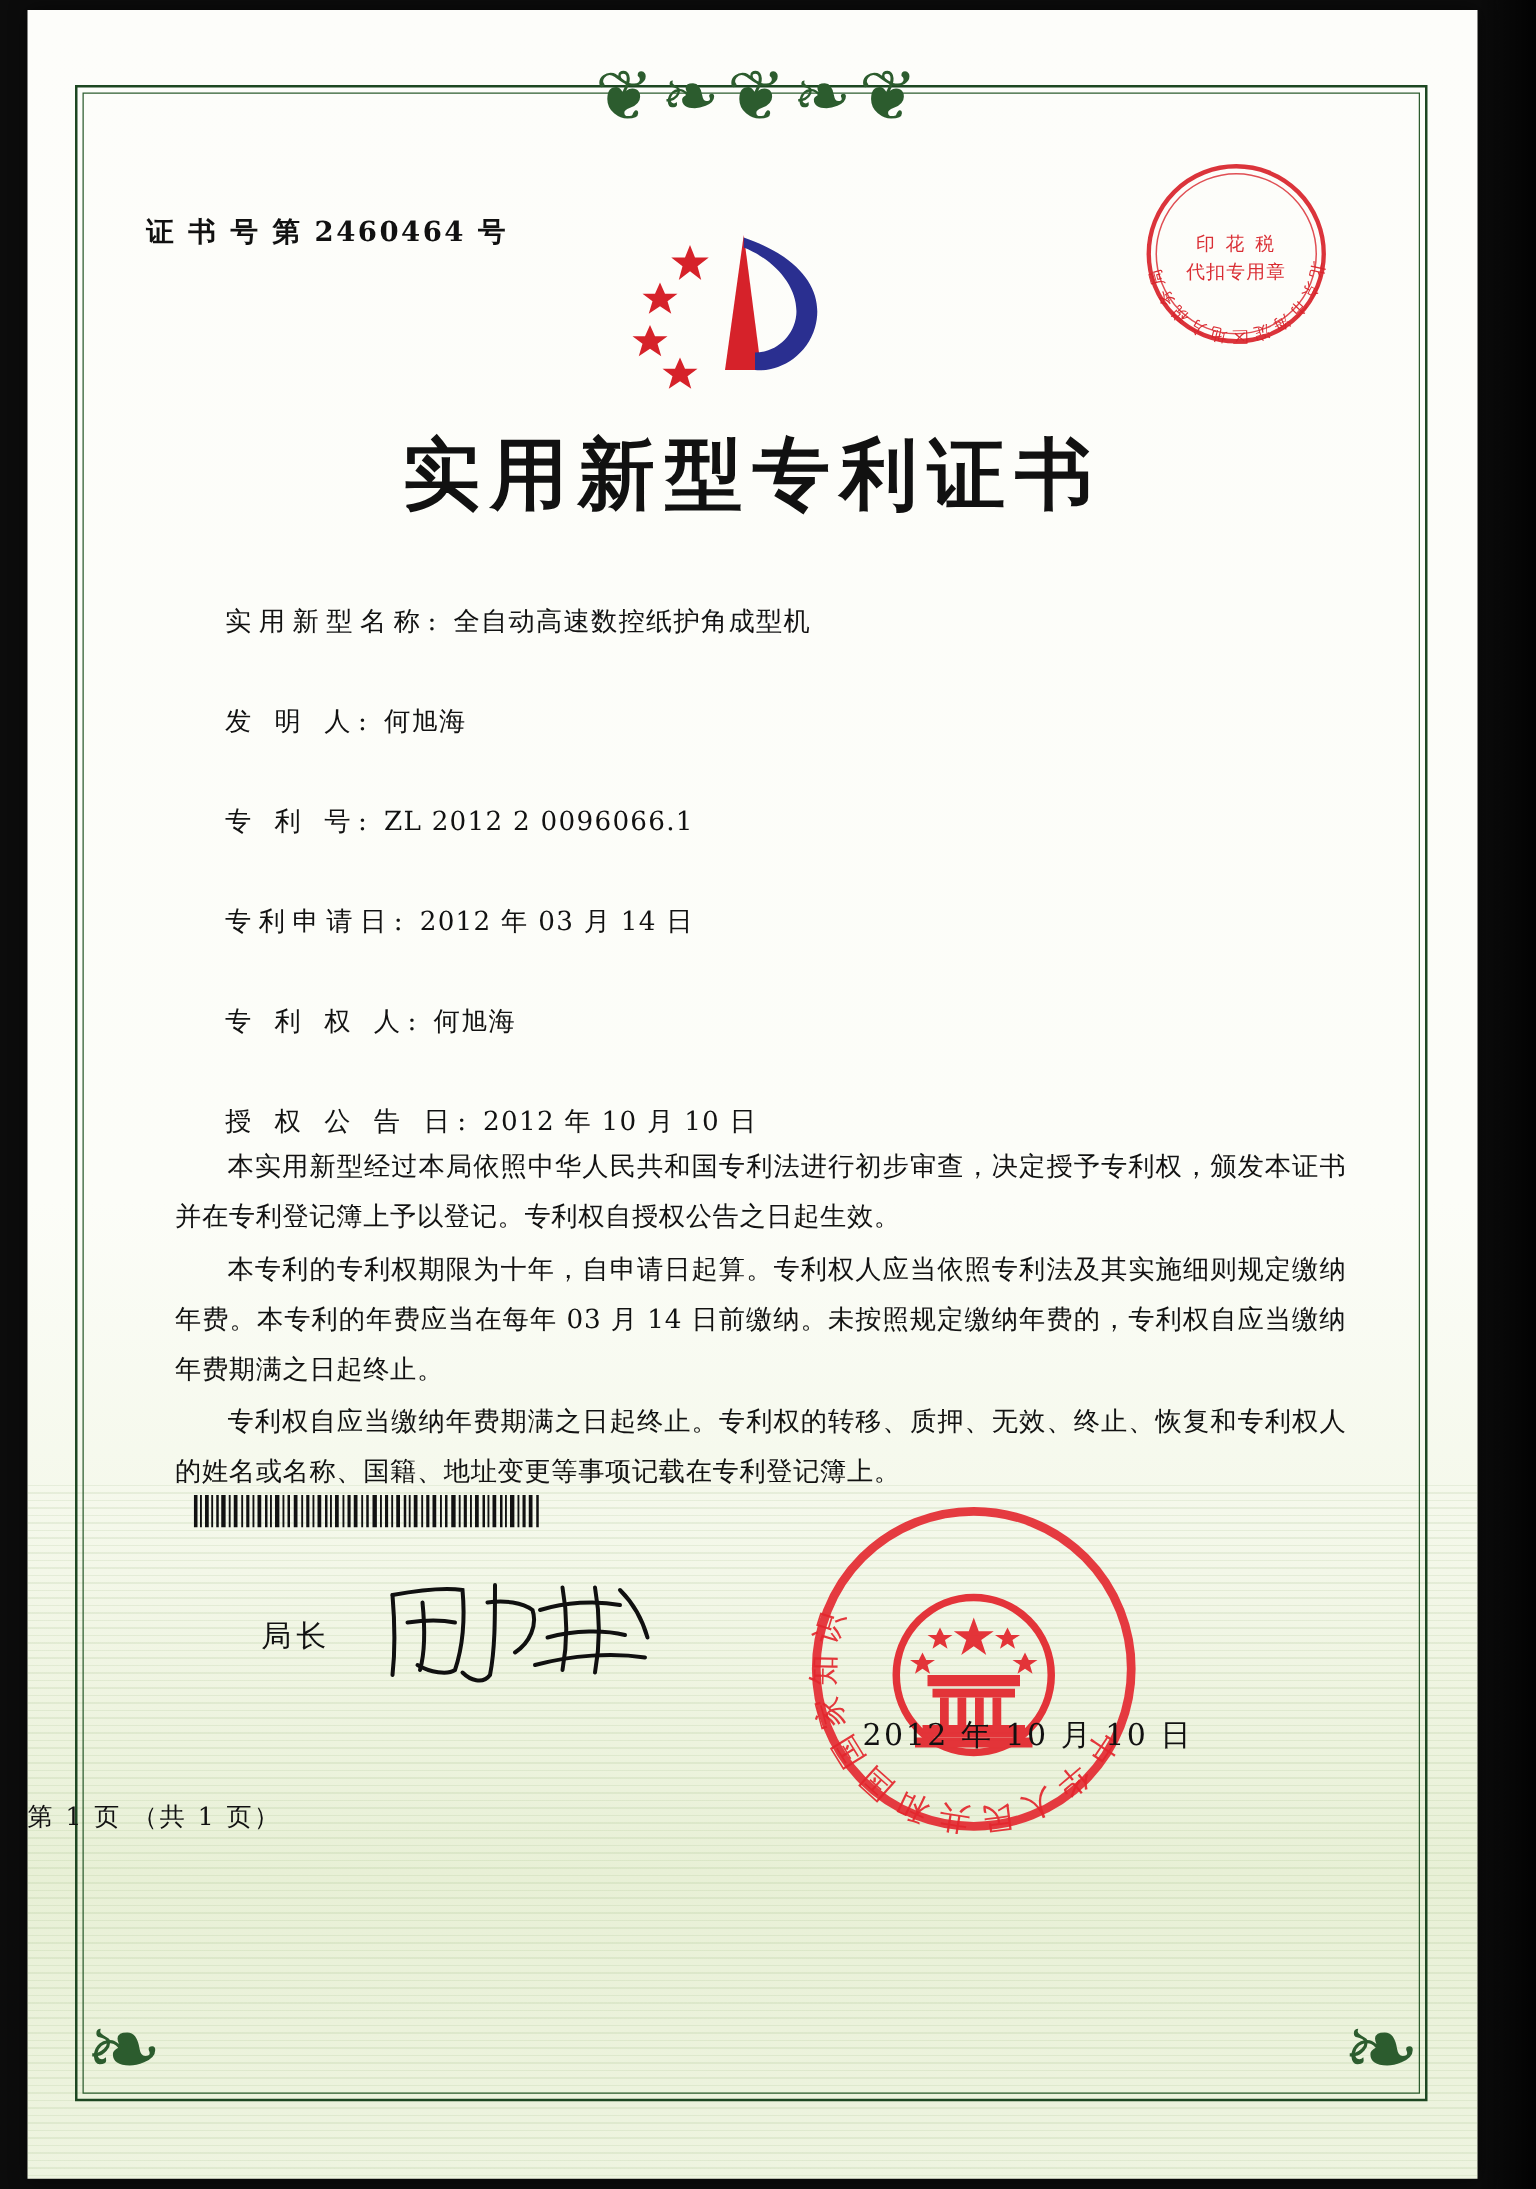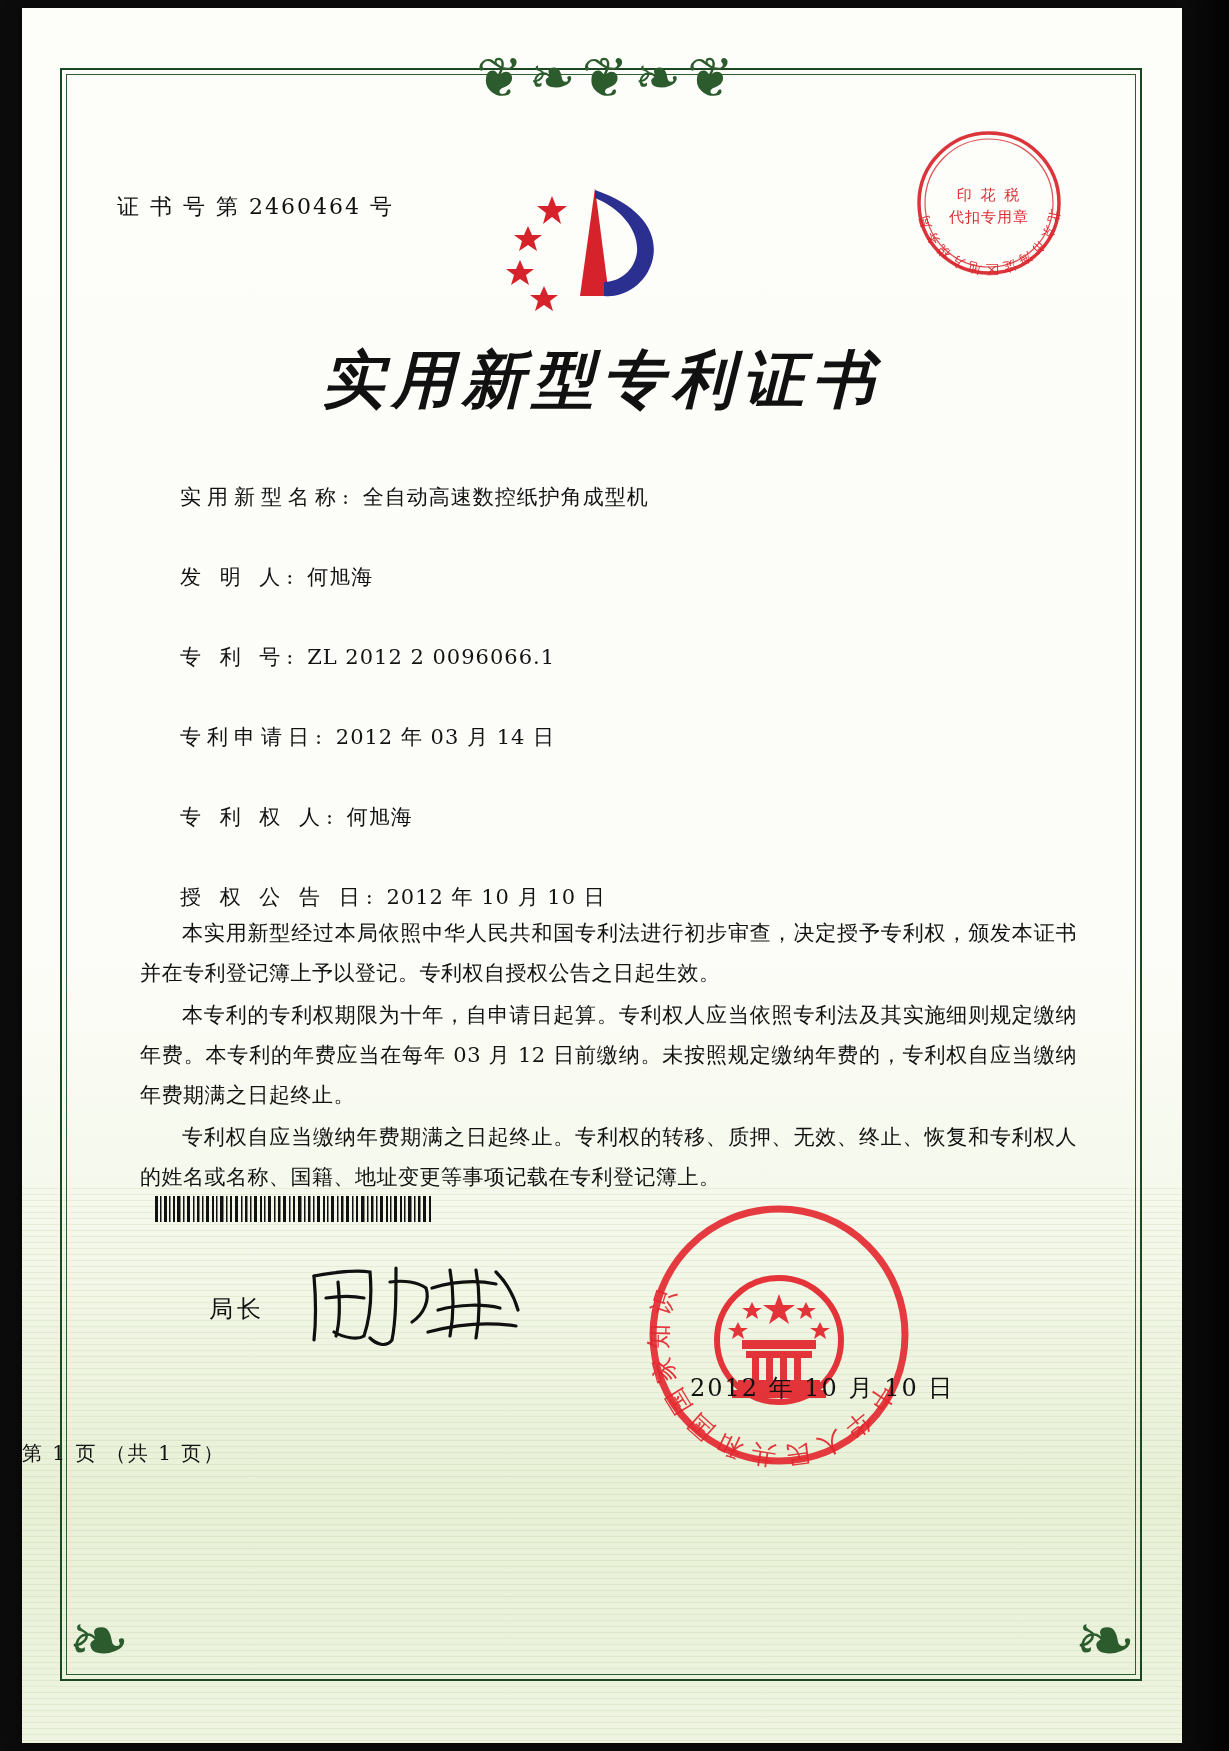--- a/index.html
+++ b/index.html
@@ -35,34 +35,33 @@
     left:0;right:0;top:42px;text-align:center;
     font-size:56px;letter-spacing:-6px;
     font-family:"DejaVu Serif",serif;
   }
   .orn-corner{font-size:74px;}
   .orn-bl{left:46px;bottom:66px;}
   .orn-br{right:46px;bottom:66px;}
 
   
   .cert-no{
-    position:absolute;left:95px;top:184px;
-    font-size:22px;color:#111;letter-spacing:2px;
+    position:absolute;left:95px;top:163px;
+    font-size:22px;color:#111;letter-spacing:2px;font-weight:bold;
   }
   .logo{
     position:absolute;left:470px;top:170px;width:190px;height:140px;
   }
   .stamp-tax{
     position:absolute;right:108px;top:110px;width:170px;height:170px;
   }
   .title{
     position:absolute;left:0;right:0;top:330px;text-align:center;
     font-size:62px;font-weight:bold;color:#111;letter-spacing:8px;
     font-family:"DejaVu Sans","Liberation Sans",sans-serif;
-    font-style:italic;
   }
   .fields{position:absolute;left:118px;top:475px;right:110px;}
   .field{font-size:21px;color:#121212;margin-bottom:52px;letter-spacing:1px;margin-left:40px;}
   .field .lbl{letter-spacing:6px;}
   .body-text{
     position:absolute;left:118px;right:105px;top:905px;
     font-size:21px;line-height:40px;color:#121212;text-align:justify;
     letter-spacing:.5px;
   }
   .body-text p{margin:0 0 2px 0;text-indent:2em;}
@@ -159,21 +158,21 @@
       <span>何旭海</span>
     </div>
     <div class="field">
       <span class="lbl">授 权 公 告 日:</span>
       <span>2012 年 10 月 10 日</span>
     </div>
   </div>
 
   <div class="body-text">
     <p>本实用新型经过本局依照中华人民共和国专利法进行初步审查，决定授予专利权，颁发本证书并在专利登记簿上予以登记。专利权自授权公告之日起生效。</p>
-    <p>本专利的专利权期限为十年，自申请日起算。专利权人应当依照专利法及其实施细则规定缴纳年费。本专利的年费应当在每年 03 月 12 日前缴纳。未按照规定缴纳年费的，专利权自应当缴纳年费期满之日起终止。</p>
+    <p>本专利的专利权期限为十年，自申请日起算。专利权人应当依照专利法及其实施细则规定缴纳年费。本专利的年费应当在每年 03 月 14 日前缴纳。未按照规定缴纳年费的，专利权自应当缴纳年费期满之日起终止。</p>
     <p>专利权自应当缴纳年费期满之日起终止。专利权的转移、质押、无效、终止、恢复和专利权人的姓名或名称、国籍、地址变更等事项记载在专利登记簿上。</p>
   </div>
 
   <div class="barcode">
     <svg viewBox="0 0 280 26" width="280" height="26" preserveAspectRatio="none">
       <g fill="#111">
         <rect x="0" y="0" width="3" height="26"></rect>
           <rect x="5" y="0" width="1.5" height="26"></rect>
         <rect x="9" y="0" width="3" height="26"></rect>
           <rect x="14" y="0" width="1.5" height="26"></rect>

